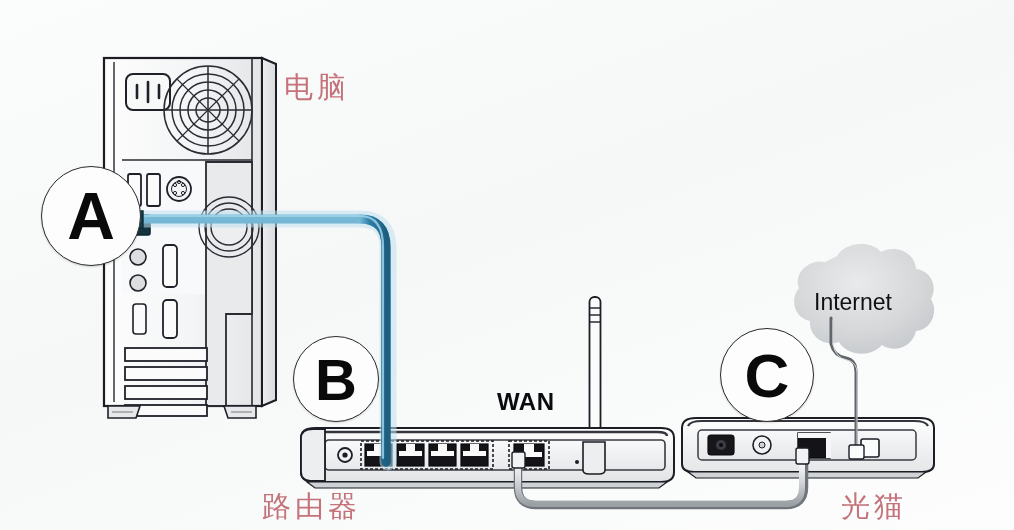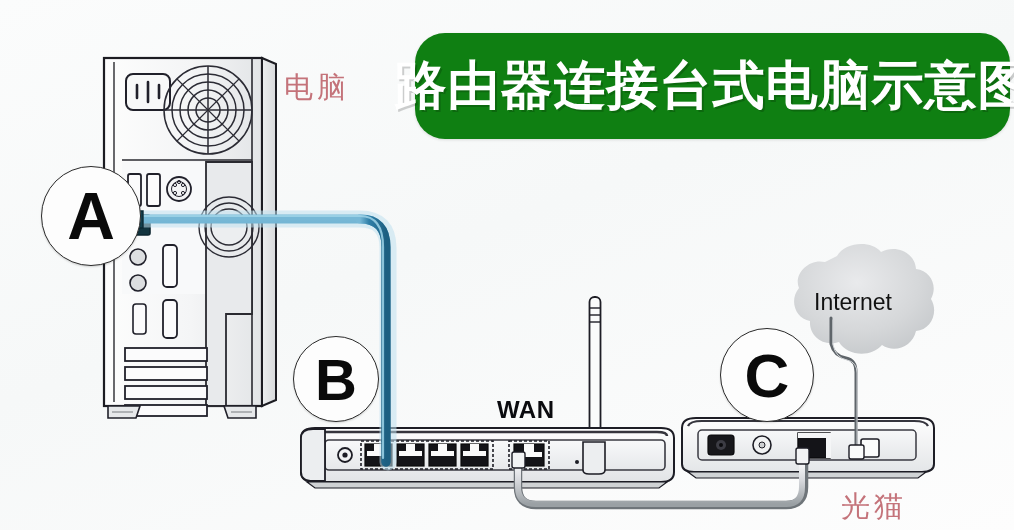--- a/index.html
+++ b/index.html
@@ -49,21 +49,21 @@
   }
   .lbl-pc{left:284px;top:68px;}
   .lbl-router{left:262px;top:487px;}
   .lbl-modem{left:818px;top:487px;margin-left:23px;}
 
   
   .en-label{
     font-family:"Liberation Sans","DejaVu Sans",sans-serif;
     font-weight:bold;color:#0b0b0f;white-space:nowrap;
   }
-  .lbl-wan{left:497px;top:396px;font-size:24px;letter-spacing:.5px;}
+  .lbl-wan{left:497px;top:388px;font-size:24px;letter-spacing:.5px;}
   .lbl-lan{left:357px;top:489px;font-size:29px;letter-spacing:.3px;}
   .lbl-internet{left:814px;top:289px;font-size:23px;font-weight:normal;color:#111;}
 
   
   .callout{
     border-radius:50%;
     background:#fdfdfd;
     border:1.6px solid #2b2b2b;
     box-shadow:0 1px 2px rgba(0,0,0,.15);
     display:flex;align-items:center;justify-content:center;
@@ -88,23 +88,20 @@
   .modem{left:678px;top:412px;width:260px;height:70px;}
 
   
   .cable-layer{left:0;top:0;width:1014px;height:530px;pointer-events:none;}
 </style>
 </head>
 <body>
 
 <div id="stage">
 
-  <div class="abs banner">
-    <div class="banner-text">路由器连接台式电脑示意图</div>
-  </div>
 
 
   <svg class="abs cloud" viewBox="0 0 160 124">
     <defs>
       <radialGradient id="cloudGrad" cx="45%" cy="35%" r="75%">
         <stop offset="0%" stop-color="#e9eaec"></stop>
         <stop offset="60%" stop-color="#d5d7d9"></stop>
         <stop offset="100%" stop-color="#c3c6c9"></stop>
       </radialGradient>
     </defs>
@@ -263,20 +260,21 @@
       <rect x="221" y="32" width="26" height="5" fill="#fafafa"></rect>
     </g>
 
     <circle cx="282" cy="42" r="2" fill="#1d1d25"></circle>
 
     <path d="M288 22 L288 50 Q288 54 294 54 L304 54 Q310 54 310 50 L310 22 Z" fill="#eceef0" stroke="#1d1d25" stroke-width="1.6"></path>
 
     <path d="M12 62 L372 62 L364 68 L20 68 Z" fill="#cfd2d4" stroke="#1d1d25" stroke-width="1.2"></path>
   </svg>
 
+  <div class="abs cn-label lbl-router">路由器</div>
   <div class="abs en-label lbl-wan">WAN</div>
 
   <svg class="abs modem" viewBox="0 0 260 70">
     <defs>
       <linearGradient id="modemTop" x1="0" y1="0" x2="0" y2="1">
         <stop offset="0%" stop-color="#fefefe"></stop>
         <stop offset="100%" stop-color="#e4e6e8"></stop>
       </linearGradient>
       <linearGradient id="modemFace" x1="0" y1="0" x2="0" y2="1">
         <stop offset="0%" stop-color="#f7f8f9"></stop>

